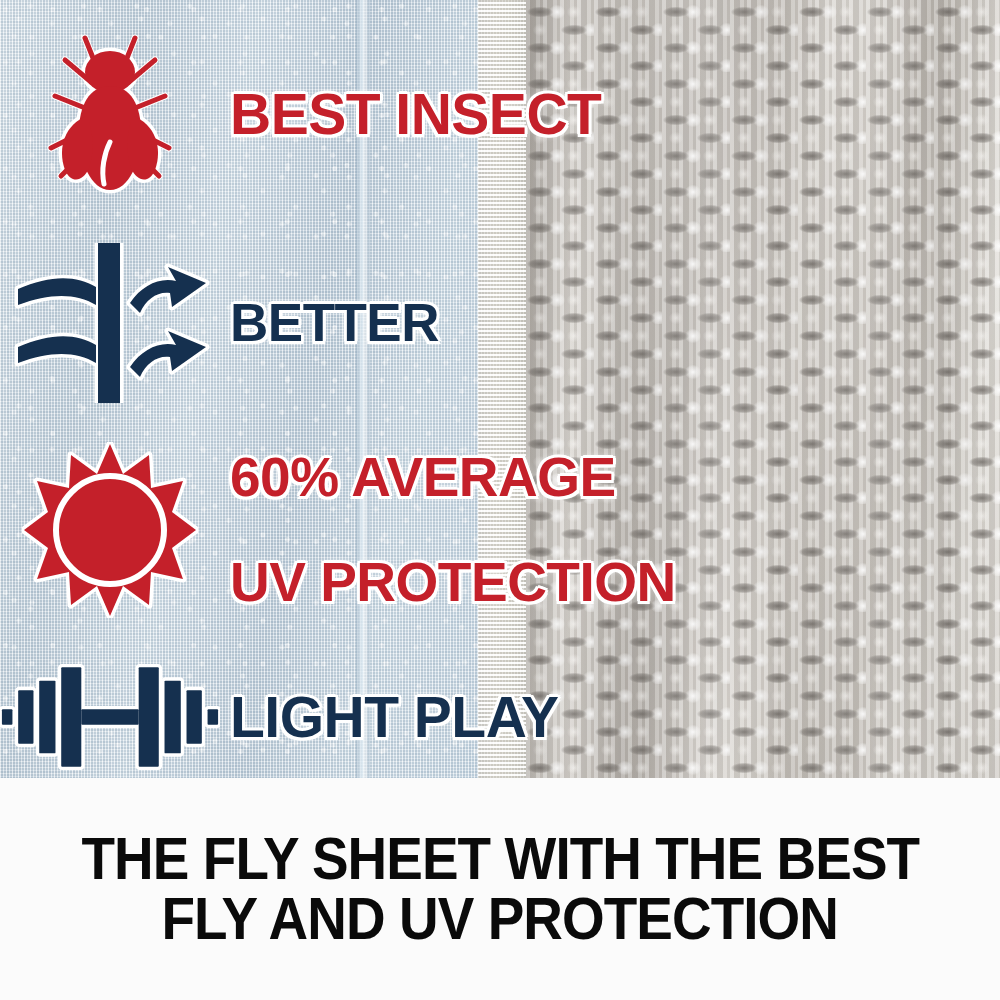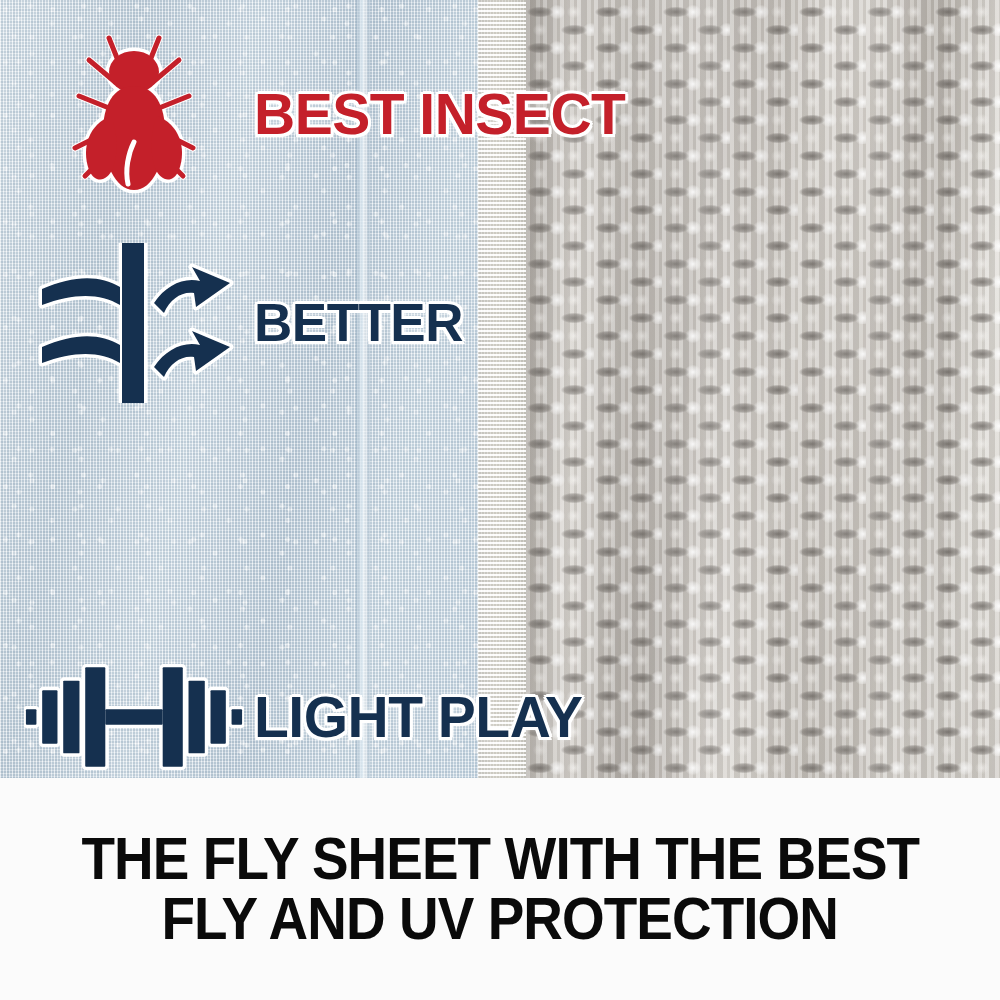--- a/index.html
+++ b/index.html
@@ -126,21 +126,20 @@
   #features {
     position: absolute;
     left: 0; top: 0; right: 0;
     height: 822px;
   }
   .feature-row {
     position: absolute;
     left: 0; right: 0;
     display: flex;
     align-items: center;
-    padding-left: 24px;
   }
   #row-0 { top: 18px;  height: 192px; }
   #row-1 { top: 240px; height: 166px; }
   #row-2 { top: 436px; height: 188px; }
   #row-3 { top: 652px; height: 130px; }
 
   .feature-icon {
     flex: 0 0 auto;
     width: 220px;
     display: flex;
@@ -292,20 +291,39 @@
             <path class="fill-navy" d="M120 60 C132 42 150 34 166 38 L158 24 L196 40 L162 64 L160 50 C148 48 136 56 130 70 Z"></path>
             <path class="fill-navy" d="M120 124 C132 106 150 98 166 102 L158 88 L196 104 L162 128 L160 114 C148 112 136 120 130 134 Z"></path>
           </g>
         </svg>
       </div>
       <div class="feature-text txt-navy">
         <span class="line">BETTER</span>
       </div>
     </div>
 
+    <div class="feature-row" id="row-2">
+      <div class="feature-icon">
+        <svg class="icon-svg" width="176" height="176" viewBox="0 0 176 176" aria-hidden="true">
+          <g>
+
+            <path class="halo" d="M88 2 L101 32 L127 13 L129 46 L161 39 L150 70 L174 88 L150 106 L161 137 L129 130 L127 163 L101 144 L88 174 L75 144 L49 163 L47 130 L15 137 L26 106 L2 88 L26 70 L15 39 L47 46 L49 13 L75 32 Z"></path>
+            <path class="fill-red" d="M88 2 L101 32 L127 13 L129 46 L161 39 L150 70 L174 88 L150 106 L161 137 L129 130 L127 163 L101 144 L88 174 L75 144 L49 163 L47 130 L15 137 L26 106 L2 88 L26 70 L15 39 L47 46 L49 13 L75 32 Z"></path>
+
+            <circle cx="88" cy="88" r="54" fill="none" stroke="#ffffff" stroke-width="6"></circle>
+
+            <circle class="fill-red" cx="88" cy="88" r="50"></circle>
+          </g>
+        </svg>
+      </div>
+      <div class="feature-text txt-red">
+        <span class="line">60% AVERAGE</span>
+        <span class="line">UV PROTECTION</span>
+      </div>
+    </div>
 
     <div class="feature-row" id="row-3">
       <div class="feature-icon">
         <svg class="icon-svg" width="230" height="112" viewBox="0 0 230 112" aria-hidden="true">
           <g>
 
             <g class="halo">
               <rect x="2" y="48" width="11" height="16" rx="1"></rect>
               <rect x="19" y="28" width="16" height="56" rx="1"></rect>
               <rect x="41" y="18" width="17" height="76" rx="1"></rect>

